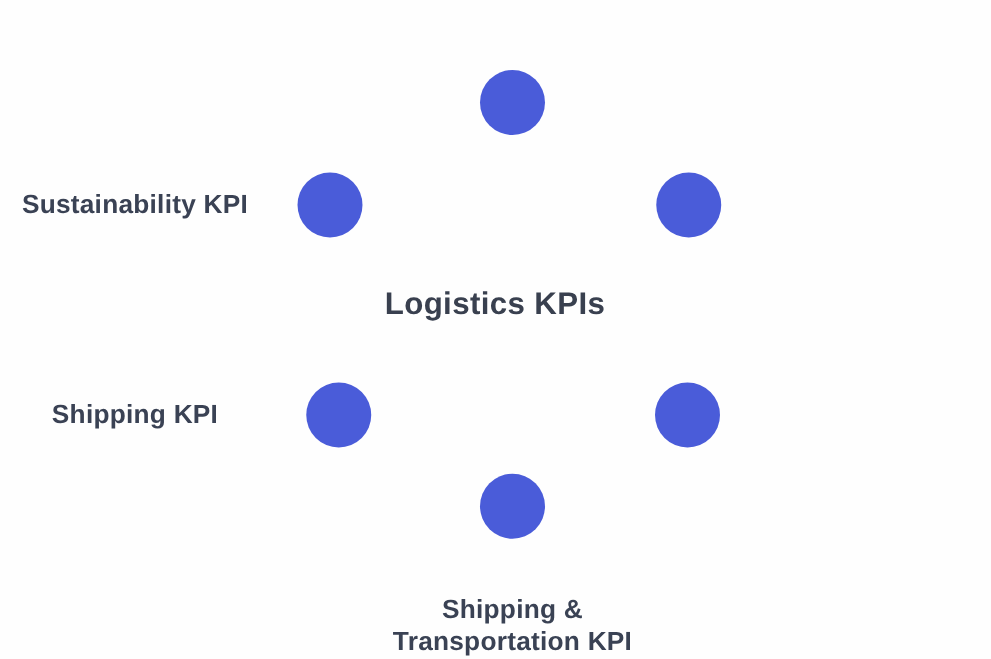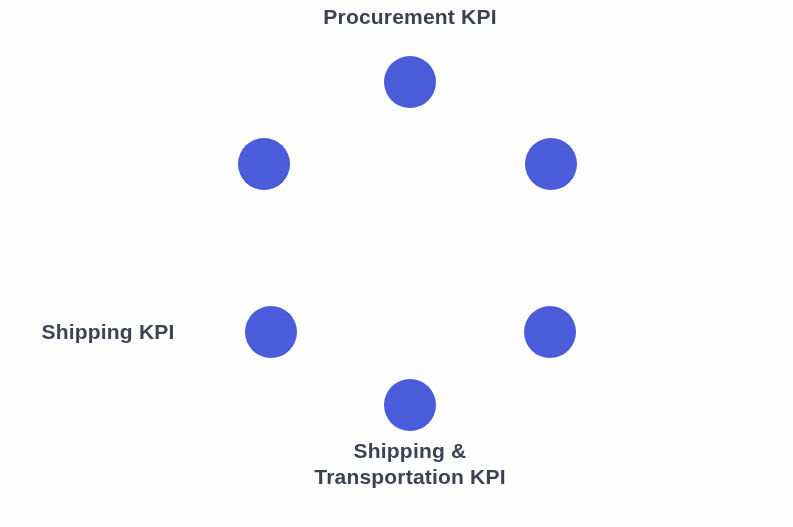--- a/index.html
+++ b/index.html
@@ -48,38 +48,39 @@
   .dot-warehouse     { left: 525px; top: 138px; }
   .dot-returns       { left: 245px; top: 306px; }
   .dot-inventory     { left: 524px; top: 306px; }
   .dot-shipping      { left: 384px; top: 379px; }
   
   .label-procurement   { left: 235px; top: 4px;   width: 350px; }
   .label-sustainability{ left: 0px;   top: 151px; width: 216px; }
   .label-warehouse     { left: 602px; top: 151px; width: 191px; }
   .label-returns       { left: 0px;   top: 319px; width: 216px; }
   .label-inventory     { left: 602px; top: 319px; width: 191px; }
-  .label-shipping      { left: 235px; top: 438px; width: 350px; }
+  .label-shipping      { left: 235px; top: 475px; width: 350px; }
   .title-logistics     { left: 266px; top: 229px; width: 260px; }
 </style>
 </head>
 <body>
 
 <div class="canvas">
 
-  <div class="node-label label-procurement">Procurement KPI</div>
 
+  <div class="node-label label-sustainability">Sustainability KPI</div>
 
 
   <div class="node-label label-returns">Shipping KPI</div>
 
 
   <div class="node-label label-shipping">Shipping &amp;
 Transportation KPI</div>
 
+  <div class="center-title title-logistics">Logistics KPIs</div>
 
   <div class="dot dot-procurement"></div>
 
   <div class="dot dot-sustainability"></div>
 
   <div class="dot dot-warehouse"></div>
 
   <div class="dot dot-returns"></div>
 
   <div class="dot dot-inventory"></div>

